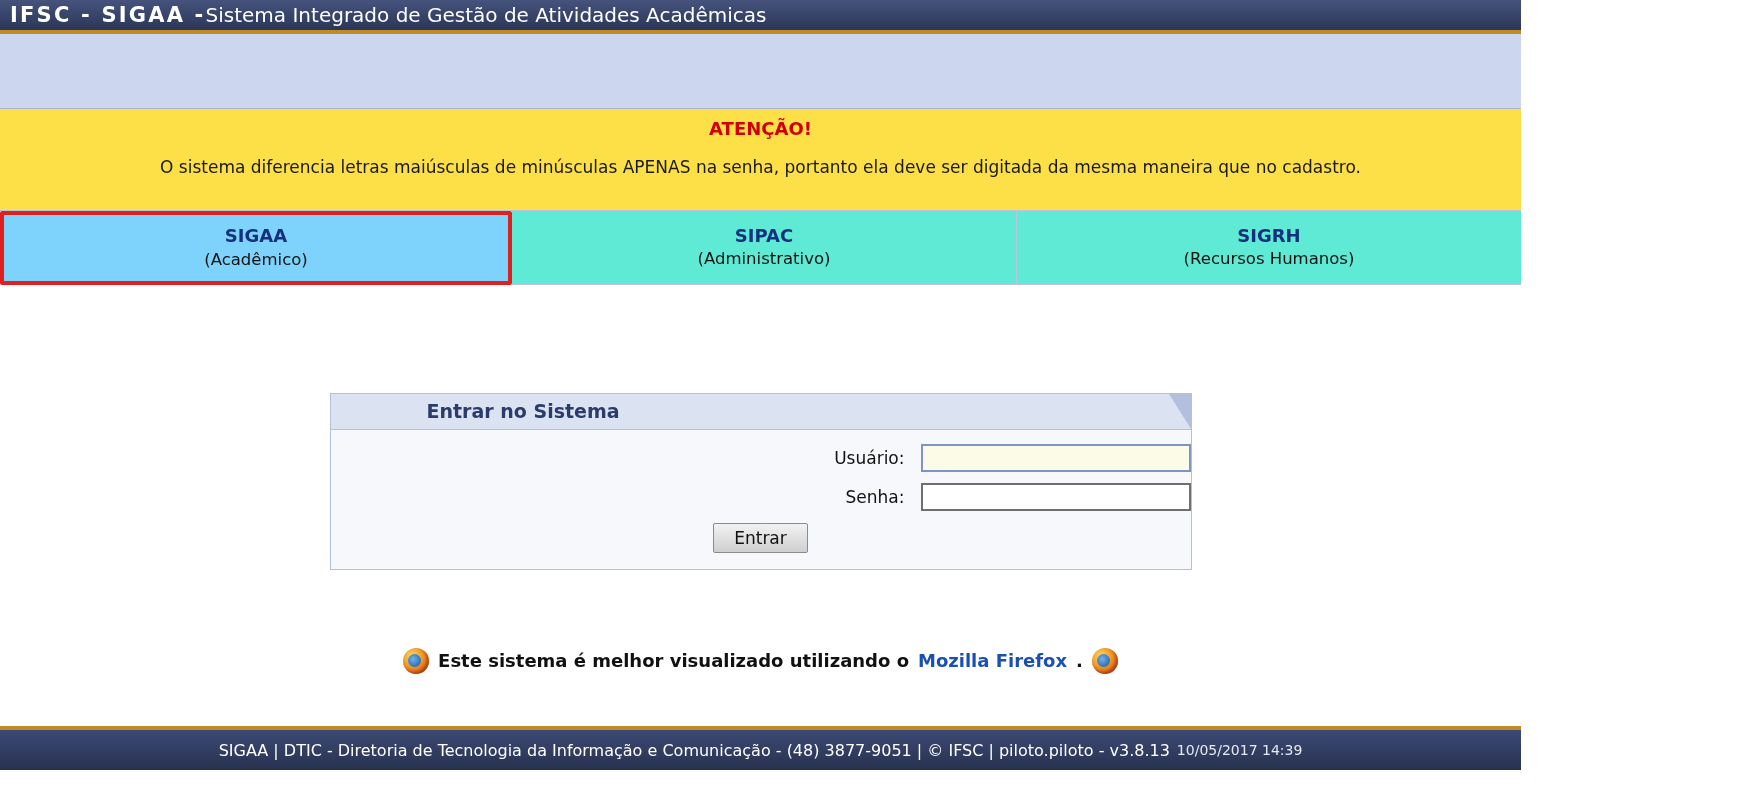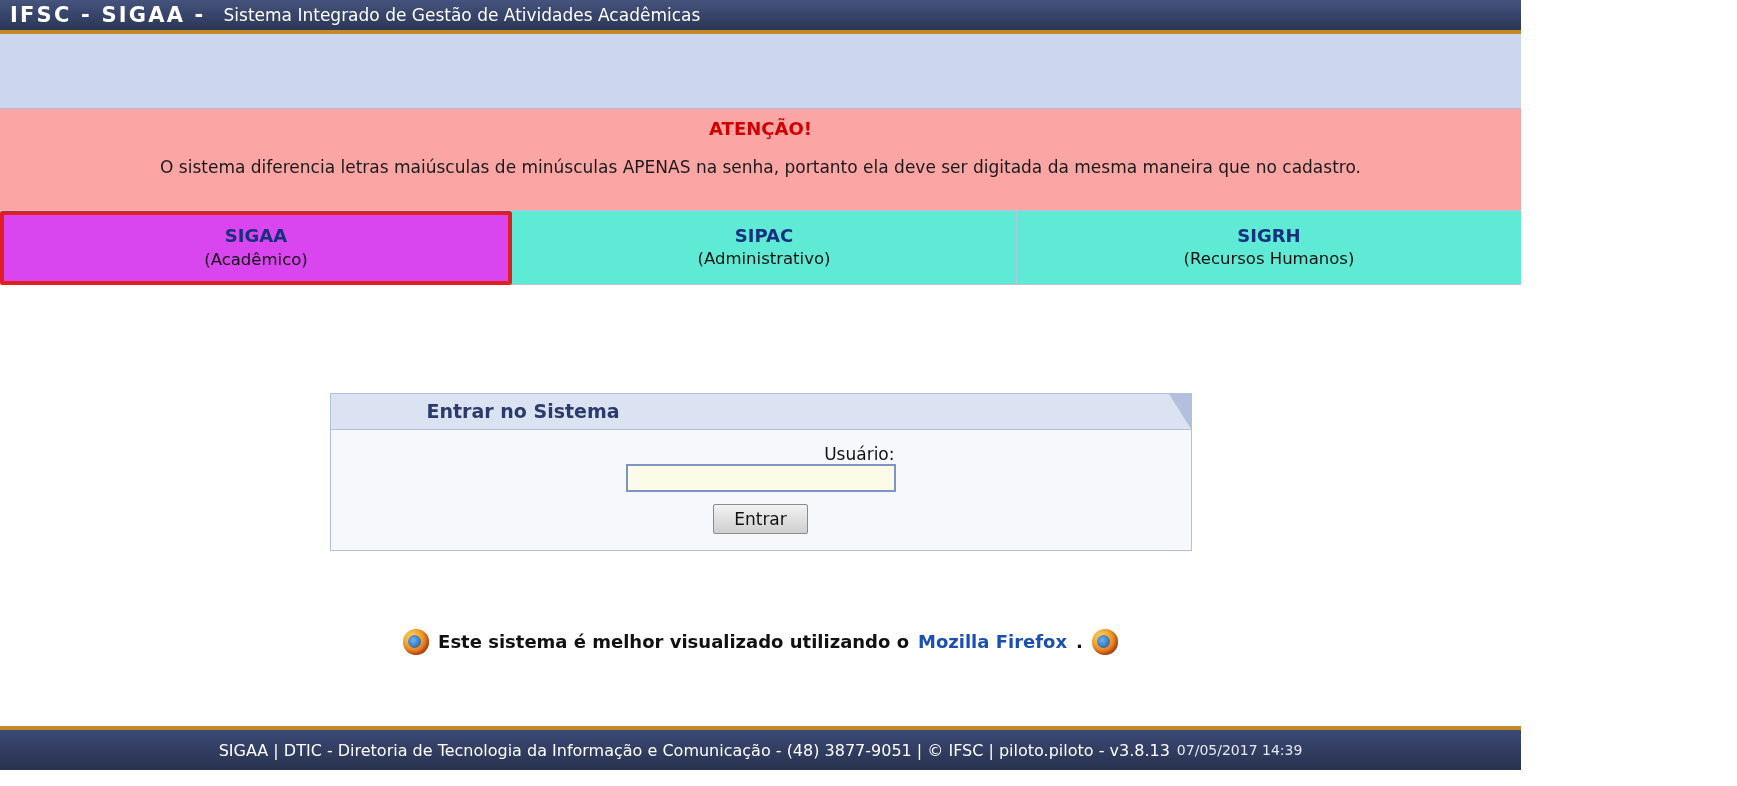--- a/index.html
+++ b/index.html
@@ -36,35 +36,34 @@
   }
   .titlebar .brand {
     color: #ffffff;
     font-weight: bold;
     font-size: 21px;
     letter-spacing: 2.2px;
     white-space: nowrap;
   }
   .titlebar .subtitle {
     color: #ffffff;
-    font-size: 17px;
-    margin-left: 18px;
+    font-size: 20px;
     white-space: nowrap;
   }
 
   
   .topband {
     height: 74px;
     background: #ccd6ef;
     border-bottom: 1px solid #aab6d4;
   }
 
   
   .notice {
-    background: #fca5a5;
+    background: #fde047;
     border-bottom: 1px solid #b9c5de;
     text-align: center;
     padding: 9px 20px 14px 20px;
     box-sizing: border-box;
   }
   .notice .head {
     color: #d00000;
     font-weight: bold;
     font-size: 18px;
     margin-bottom: 5px;
@@ -102,21 +101,21 @@
     font-weight: bold;
     font-size: 18px;
     line-height: 1.35;
   }
   .systab .desc {
     color: #111111;
     font-size: 16.5px;
     line-height: 1.35;
   }
   .systab.active {
-    background: #d946ef;
+    background: #7dd3fc;
     border: 4px solid #e02020;
     border-radius: 2px;
   }
 
   
   .loginwrap {
     margin-top: 108px;
     display: flex;
     justify-content: center;
   }
@@ -151,21 +150,20 @@
   .loginbody {
     border: 1px solid #b2c0dd;
     background: #f7f8fb;
     padding: 14px 0 16px 0;
   }
   .formrow {
     display: flex;
     align-items: center;
     justify-content: flex-end;
     margin-bottom: 11px;
-    flex-direction: column;
   }
   .formrow .lbl {
     width: 300px;
     text-align: right;
     padding-right: 16px;
     font-size: 17px;
     color: #111111;
     box-sizing: border-box;
   }
   .formrow input[type="text"],
@@ -295,33 +293,37 @@
     <div class="loginbox">
       <div class="loginhead">
         <span class="htitle">Entrar no Sistema</span>
         <span class="corner"></span>
       </div>
       <div class="loginbody">
         <div class="formrow">
           <span class="lbl">Usuário:</span>
           <input class="user" type="text" value="" placeholder="" style="">
         </div>
+        <div class="formrow">
+          <span class="lbl">Senha:</span>
+          <input class="pass" type="password" value="" placeholder="" style="">
+        </div>
         <div class="btnrow">
           <button class="btn-entrar">Entrar</button>
         </div>
       </div>
     </div>
   </div>
 
   <div class="browserline">
     <span class="fficon"></span>
     <span>Este sistema é melhor visualizado utilizando o</span>
     <a href="#">Mozilla Firefox</a>
       <span>.</span>
     <span class="fficon"></span>
   </div>
 
   <div class="footer">
     <span>SIGAA | DTIC - Diretoria de Tecnologia da Informação e Comunicação - (48) 3877-9051 | © IFSC | piloto.piloto - v3.8.13</span>
-    <span class="ts">07/05/2017 14:39</span>
+    <span class="ts">10/05/2017 14:39</span>
   </div>
 
 </div>
 
 </body></html>

